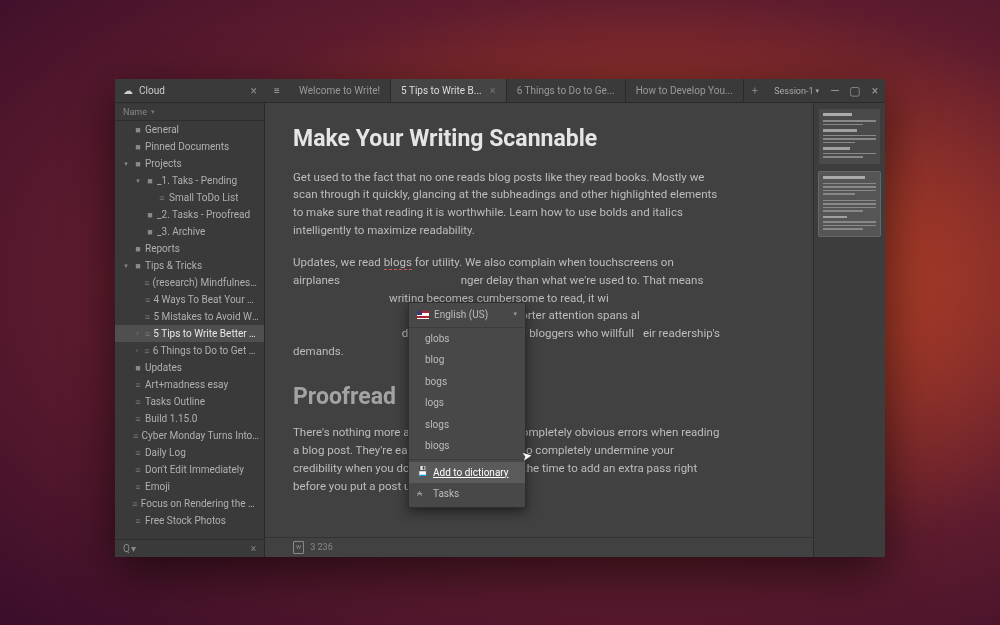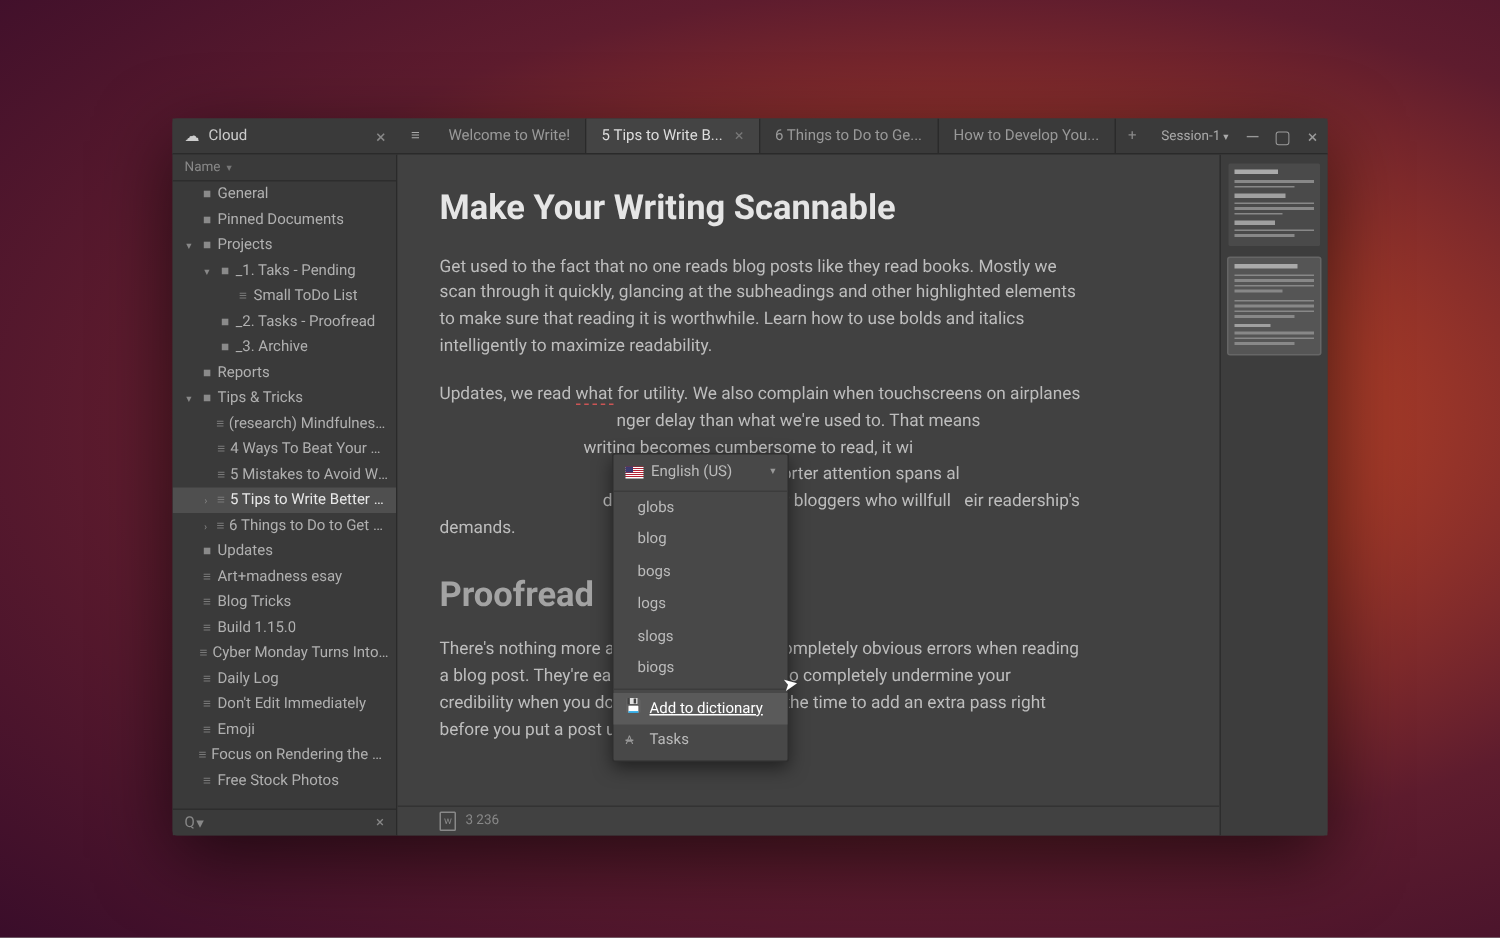--- a/index.html
+++ b/index.html
@@ -199,21 +199,21 @@
             <span class="lbl">Updates</span>
           </div>
           <div class="node" style="padding-left: 6px;">
             <span class="caret"></span>
             <span class="icn" style="color: rgb(122, 122, 122);">≡</span>
             <span class="lbl">Art+madness esay</span>
           </div>
           <div class="node" style="padding-left: 6px;">
             <span class="caret"></span>
             <span class="icn" style="color: rgb(122, 122, 122);">≡</span>
-            <span class="lbl">Blog Tricks</span>
+            <span class="lbl">Tasks Outline</span>
           </div>
           <div class="node" style="padding-left: 6px;">
             <span class="caret"></span>
             <span class="icn" style="color: rgb(122, 122, 122);">≡</span>
             <span class="lbl">Build 1.15.0</span>
           </div>
           <div class="node" style="padding-left: 6px;">
             <span class="caret"></span>
             <span class="icn" style="color: rgb(122, 122, 122);">≡</span>
             <span class="lbl">Cyber Monday Turns Into Cyb...</span>
@@ -249,21 +249,21 @@
           <span style="margin-left:1px">▾</span>
         <span class="clear">×</span>
       </div>
     </div>
 
     <div class="editor-wrap">
       <div class="editor">
         <h1>Make Your Writing Scannable</h1>
         <p>Get used to the fact that no one reads blog posts like they read books. Mostly we scan through it quickly, glancing at the subheadings and other highlighted elements to make sure that reading it is worthwhile. Learn how to use bolds and italics intelligently to maximize readability.</p>
         <p>
-          <span>Updates, we read </span><span class="blogs">what</span><span> for utility. We also complain when touchscreens on airplanes</span>
+          <span>Updates, we read </span><span class="blogs">blogs</span><span> for utility. We also complain when touchscreens on airplanes</span>
           <span style="display:inline-block;width:118px"></span><span>nger delay than what we're used to. That means</span>
           <span style="display:inline-block;width:96px"></span><span>writing becomes cumbersome to read, it wi</span>
           <span style="display:inline-block;width:118px"></span><span>an complain about shorter attention spans al</span>
           <span style="display:inline-block;width:106px"></span><span> doing it next to the other bloggers who willfull</span>
           <span style="display:inline-block;width:6px"></span><span>eir readership's demands.</span>
         </p>
         <h2>Proofread</h2>
         <p>There's nothing more annoying than finding completely obvious errors when reading a blog post. They're easy to miss, and they also completely undermine your credibility when you do it, so it's worth taking the time to add an extra pass right before you put a post up.</p>
 
         <div class="ctx">

